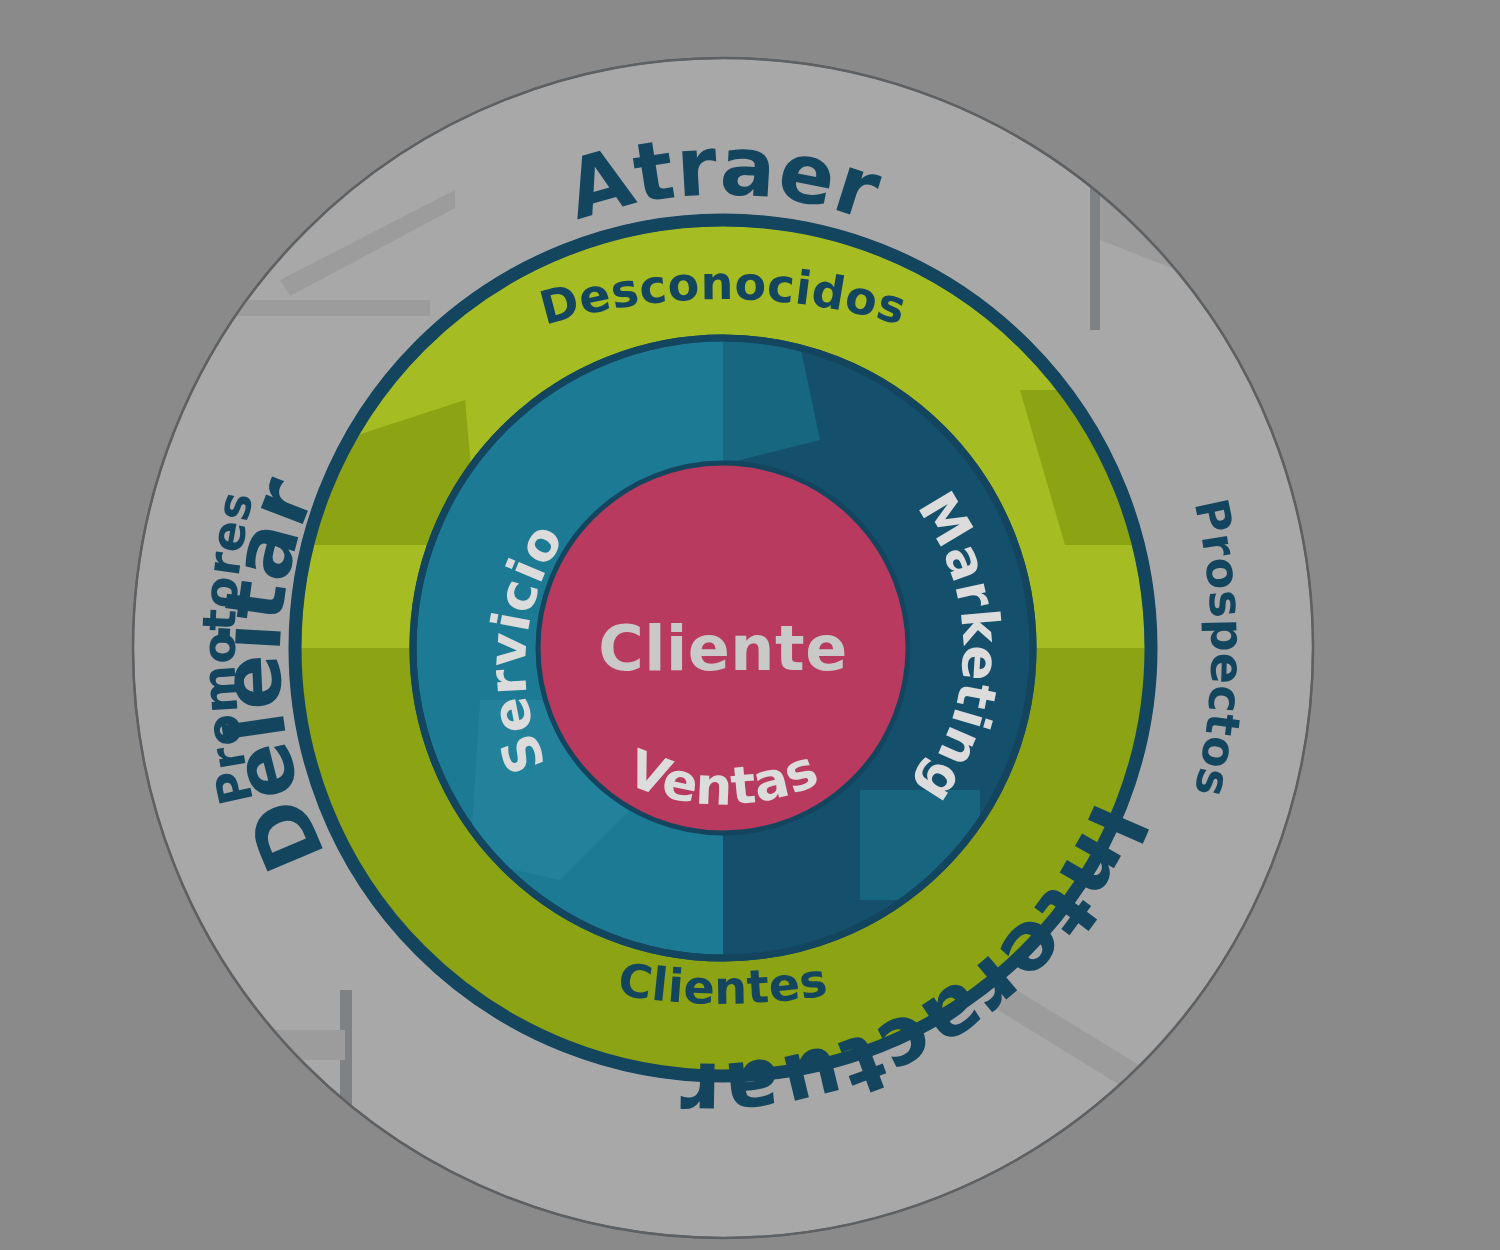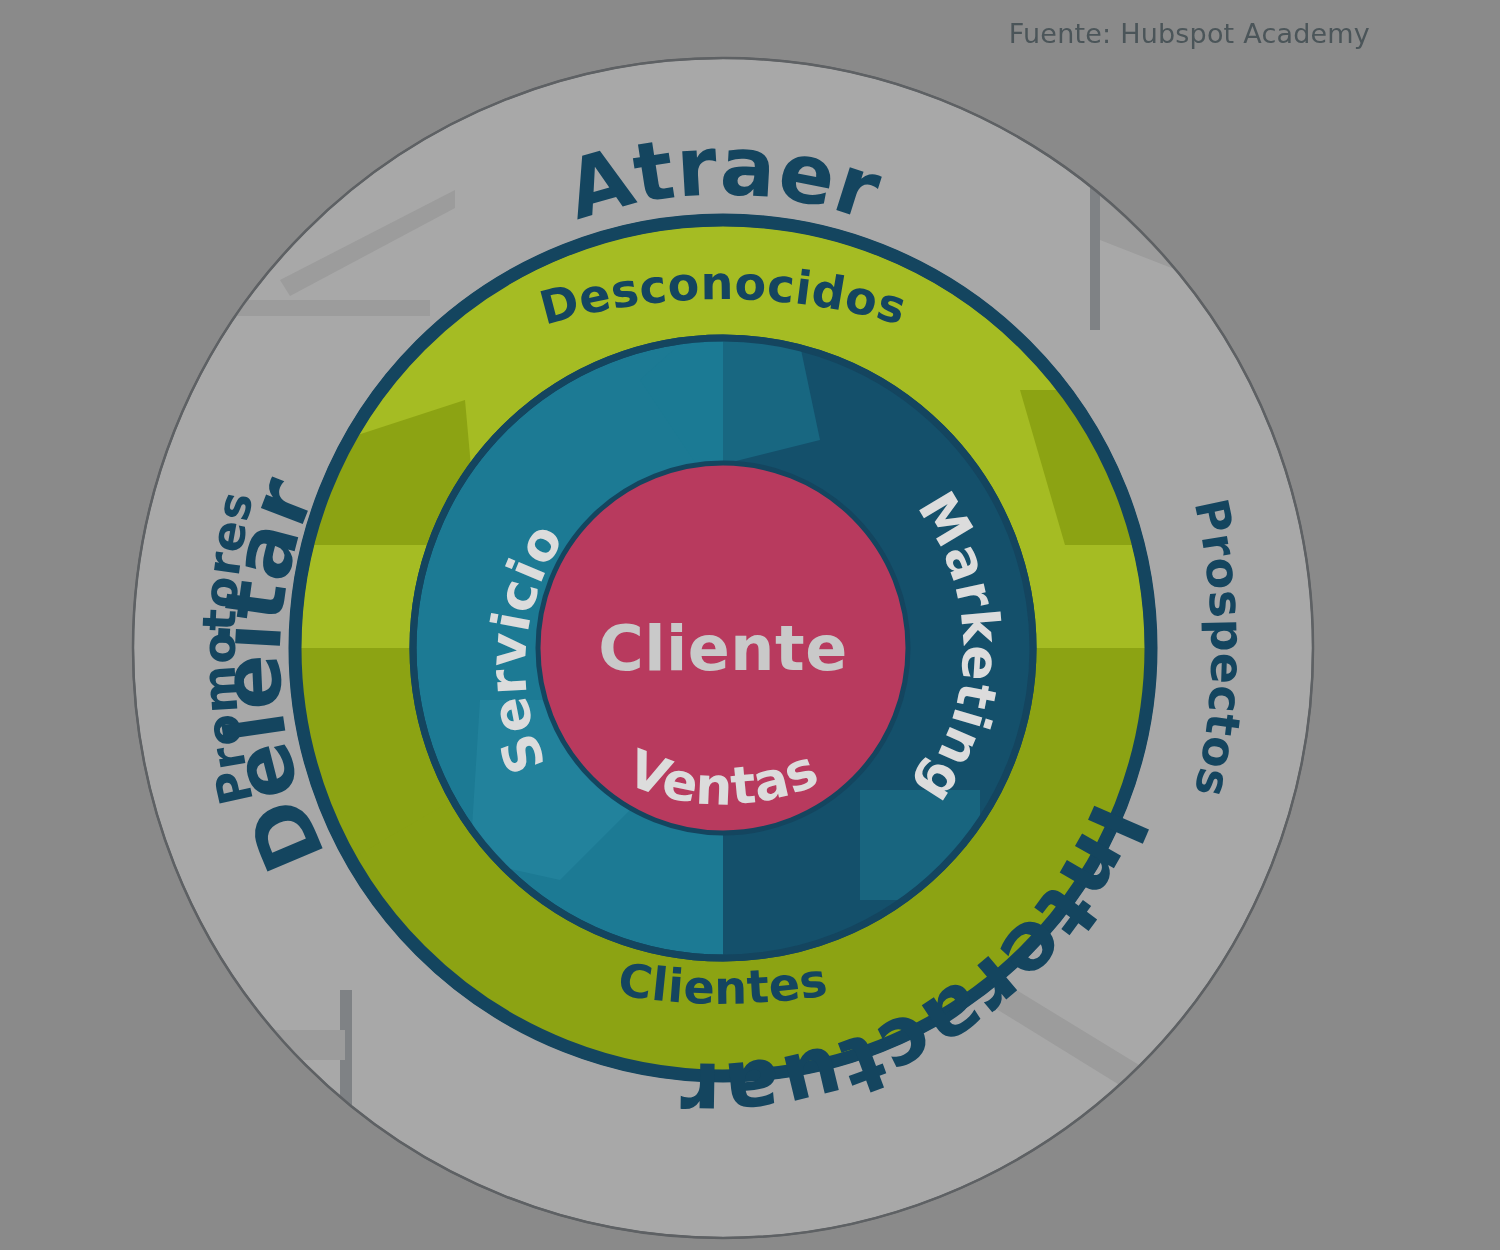--- a/index.html
+++ b/index.html
@@ -56,21 +56,20 @@
     font-size: 62px;
     fill: #c9c9c9;
     letter-spacing: 0.5px;
   }
 </style>
 </head>
 <body>
 
 <div id="flywheel-root">
 
-  <div class="source-note">Fuente: Hubspot Academy</div>
 
   <svg width="1500" height="1250" viewBox="0 0 1500 1250">
     <defs>
 
       <path id="p-outer-top" d="M 258 508 A 622 622 0 0 1 1188 508" fill="none"></path>
       <path id="p-outer-right" d="M 1172 430 A 622 622 0 0 1 1172 866" fill="none"></path>
       <path id="p-outer-bottom" d="M 270 808 A 622 622 0 0 0 1176 808" fill="none"></path>
       <path id="p-outer-left" d="M 274 866 A 622 622 0 0 1 274 430" fill="none"></path>
 
       <path id="p-green-top" d="M 352 420 A 418 418 0 0 1 1094 420" fill="none"></path>

